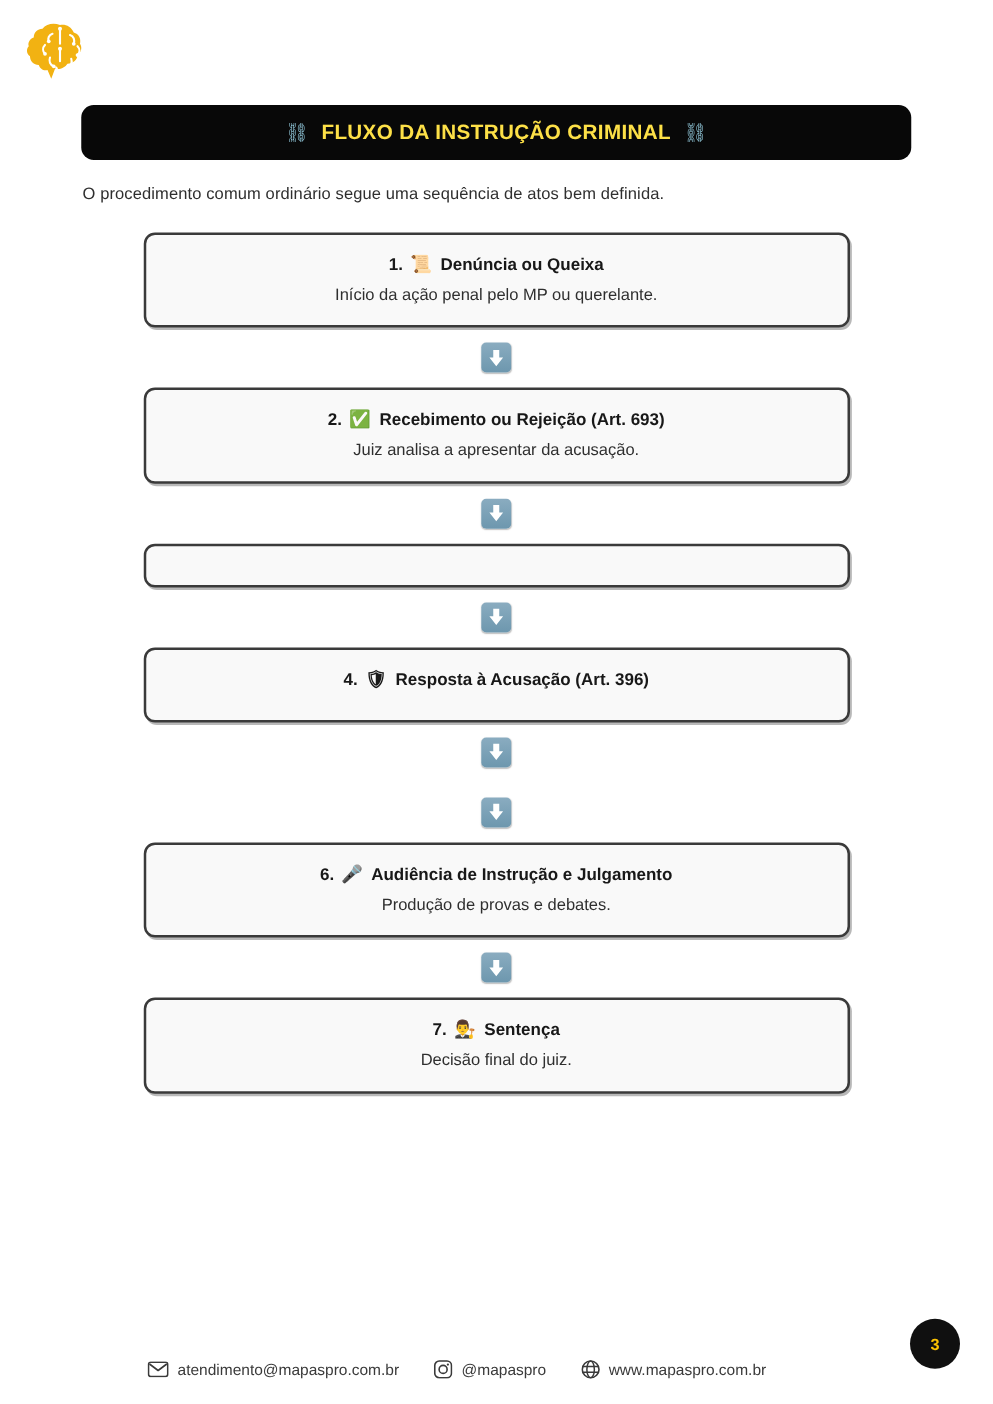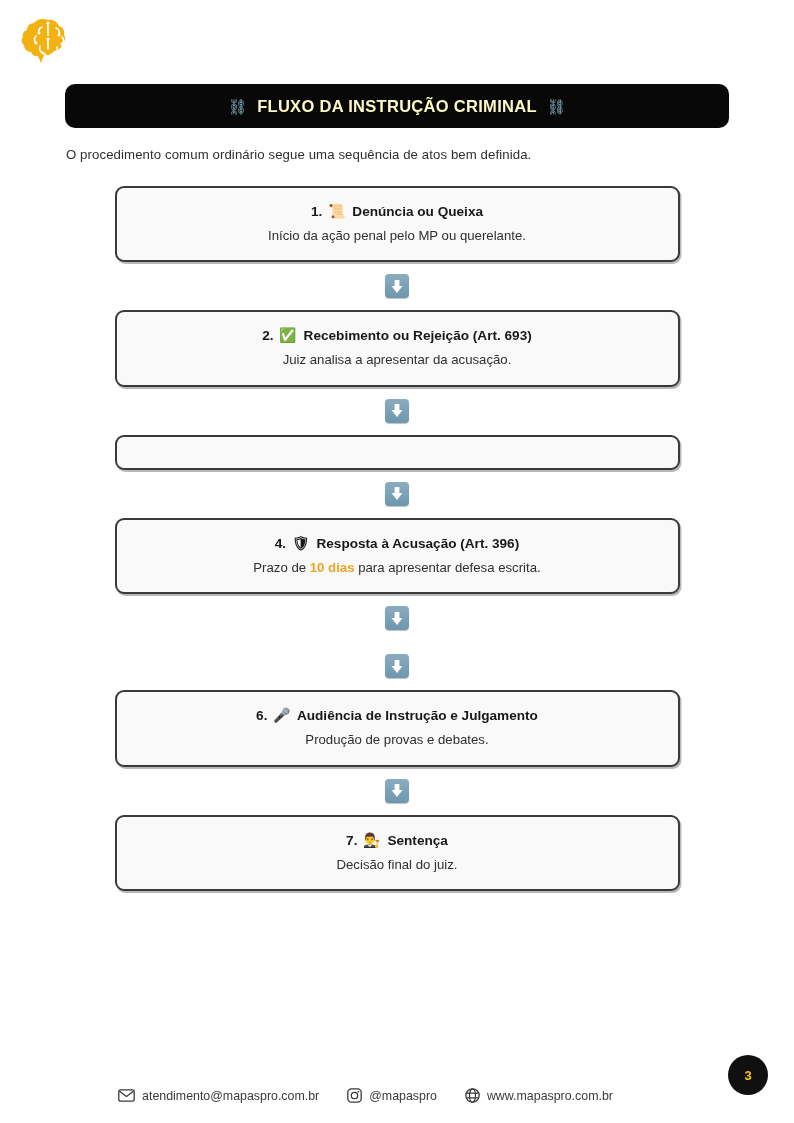--- a/index.html
+++ b/index.html
@@ -33,21 +33,21 @@
     width: 664px;
     height: 44px;
     background: #080808;
     border-radius: 10px;
     display: flex;
     align-items: center;
     justify-content: center;
     gap: 10px;
   }
   .banner-title {
-    color: #fef9c3;
+    color: #fde047;
     font-size: 16.5px;
     font-weight: bold;
     letter-spacing: 0.3px;
     white-space: nowrap;
   }
   .banner-ico {
     font-size: 15px;
     line-height: 1;
     color: #8fc4d6;
   }
@@ -241,23 +241,20 @@
         </svg>
     </div>
   </div>
 
   <div class="step">
     <div class="step-title">
       <span>4.</span>
       <span class="step-emoji">🛡</span>
       <span>Resposta à Acusação (Art. 396)</span>
     </div>
-    <div class="step-desc">
-      <span>Prazo de </span><span class="hl">10 dias</span><span> para apresentar defesa escrita.</span>
-    </div>
   </div>
 
   <div class="connector">
     <div class="arrow-box">
       <svg width="14" height="15" viewBox="0 0 14 15">
           <path d="M7 14 L1.5 7 H4.6 V1 H9.4 V7 H12.5 Z" fill="#ffffff"></path>
         </svg>
     </div>
   </div>
 

